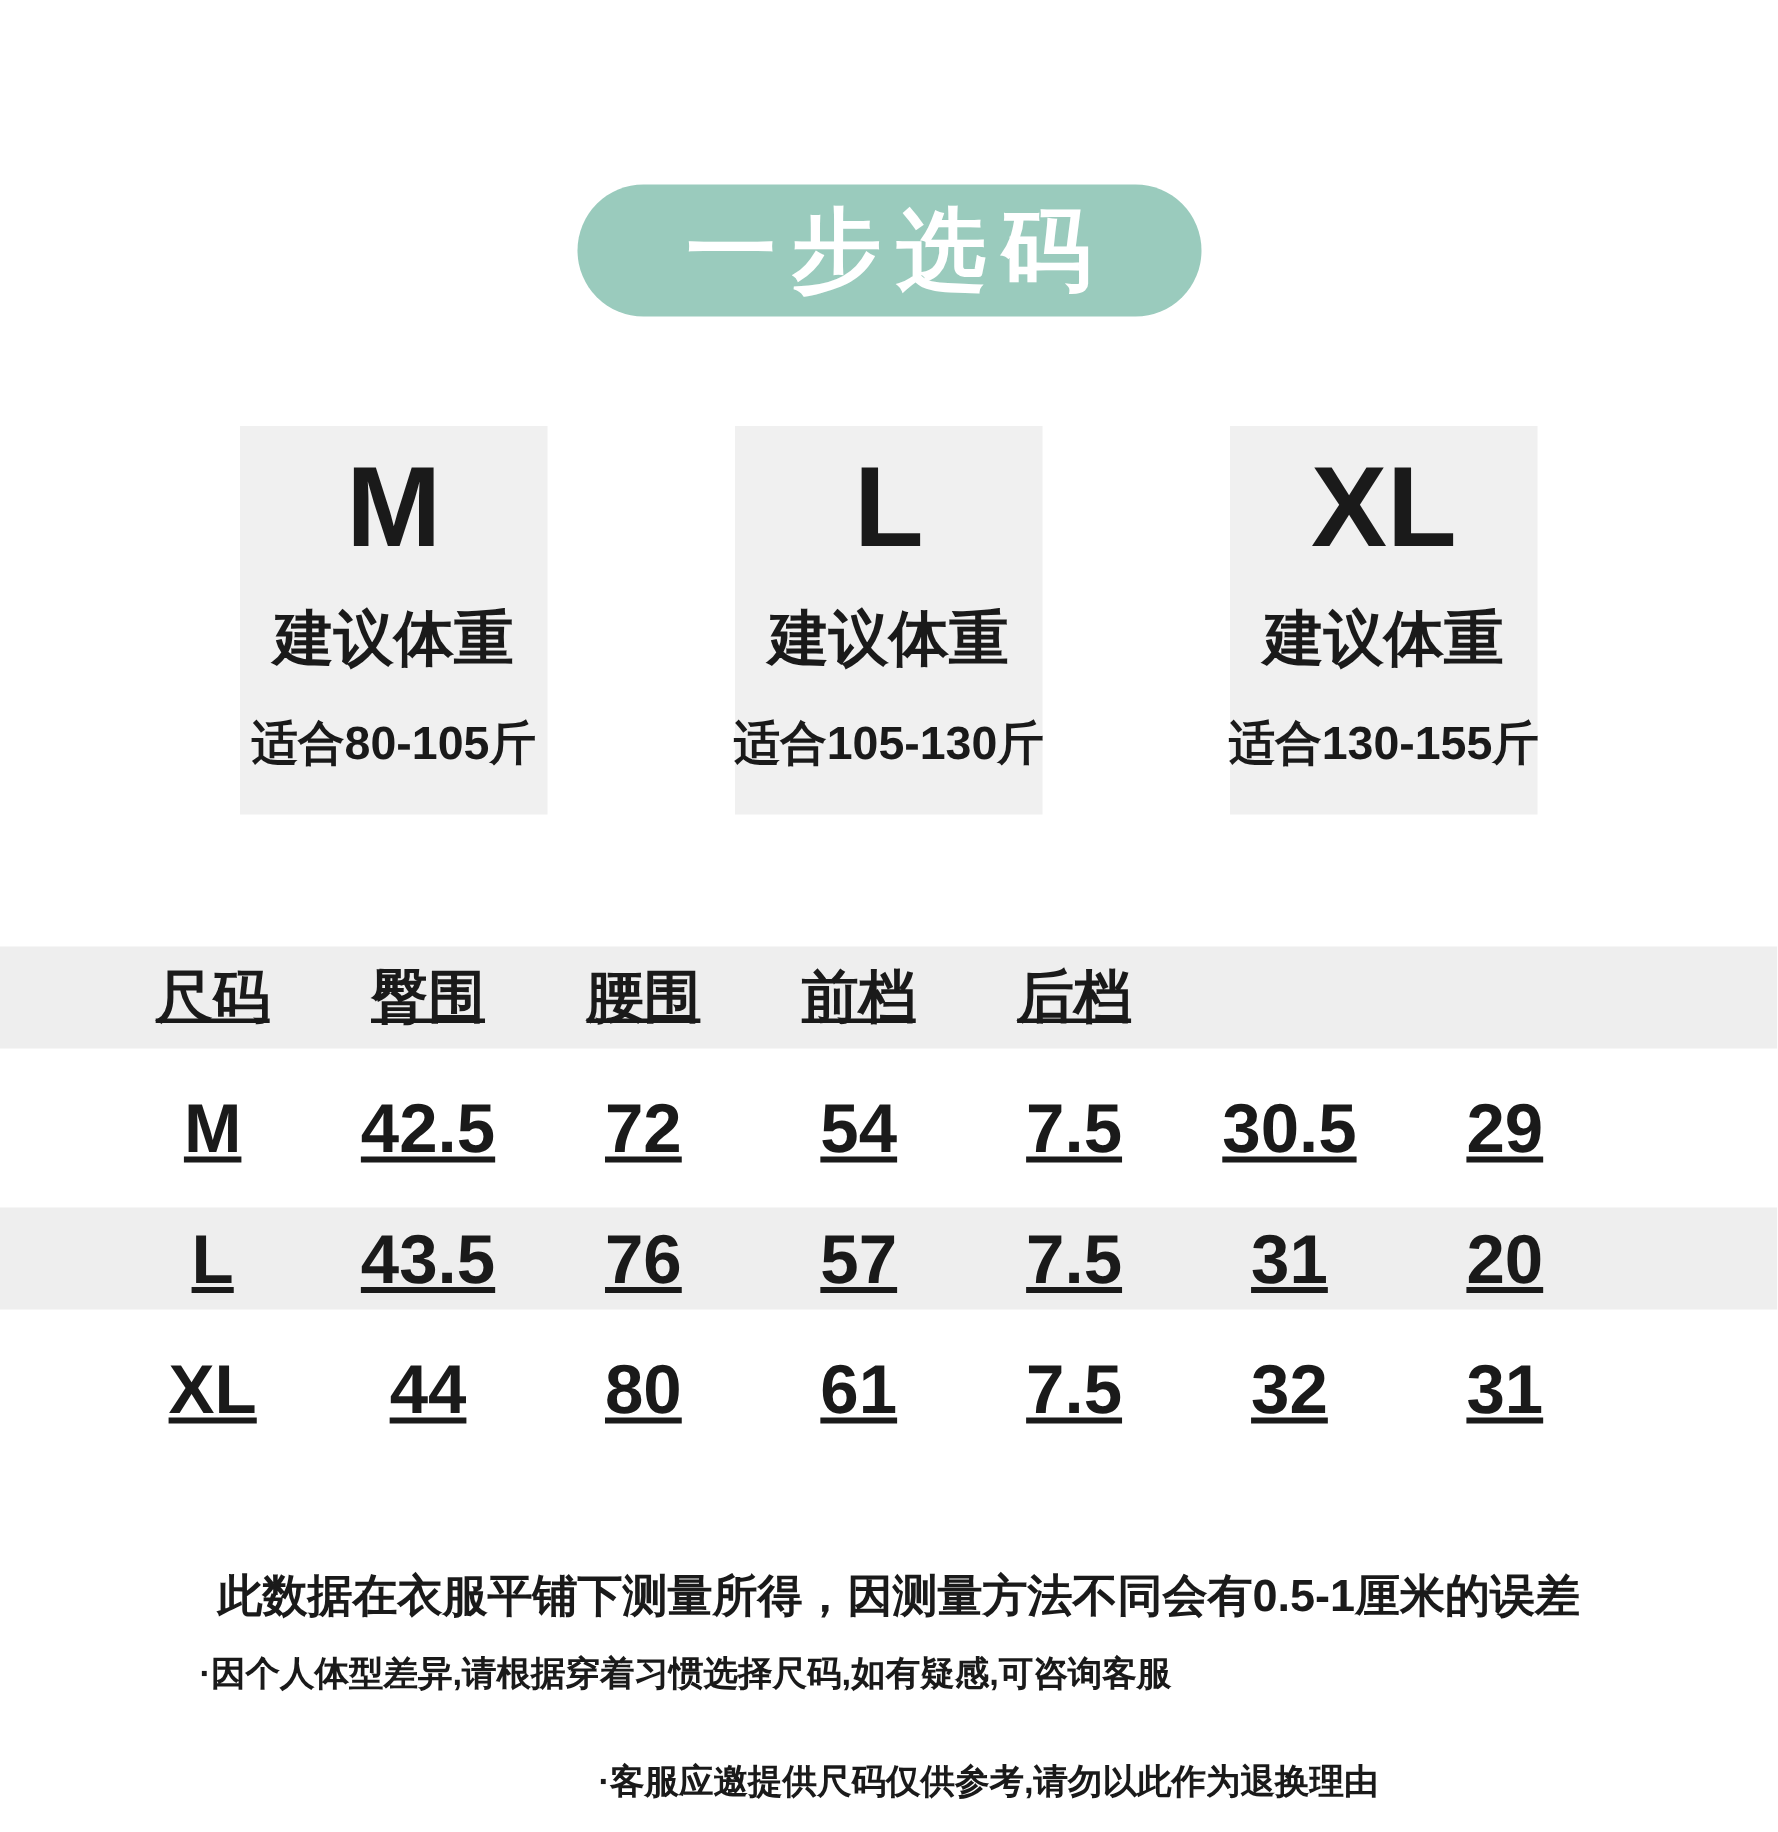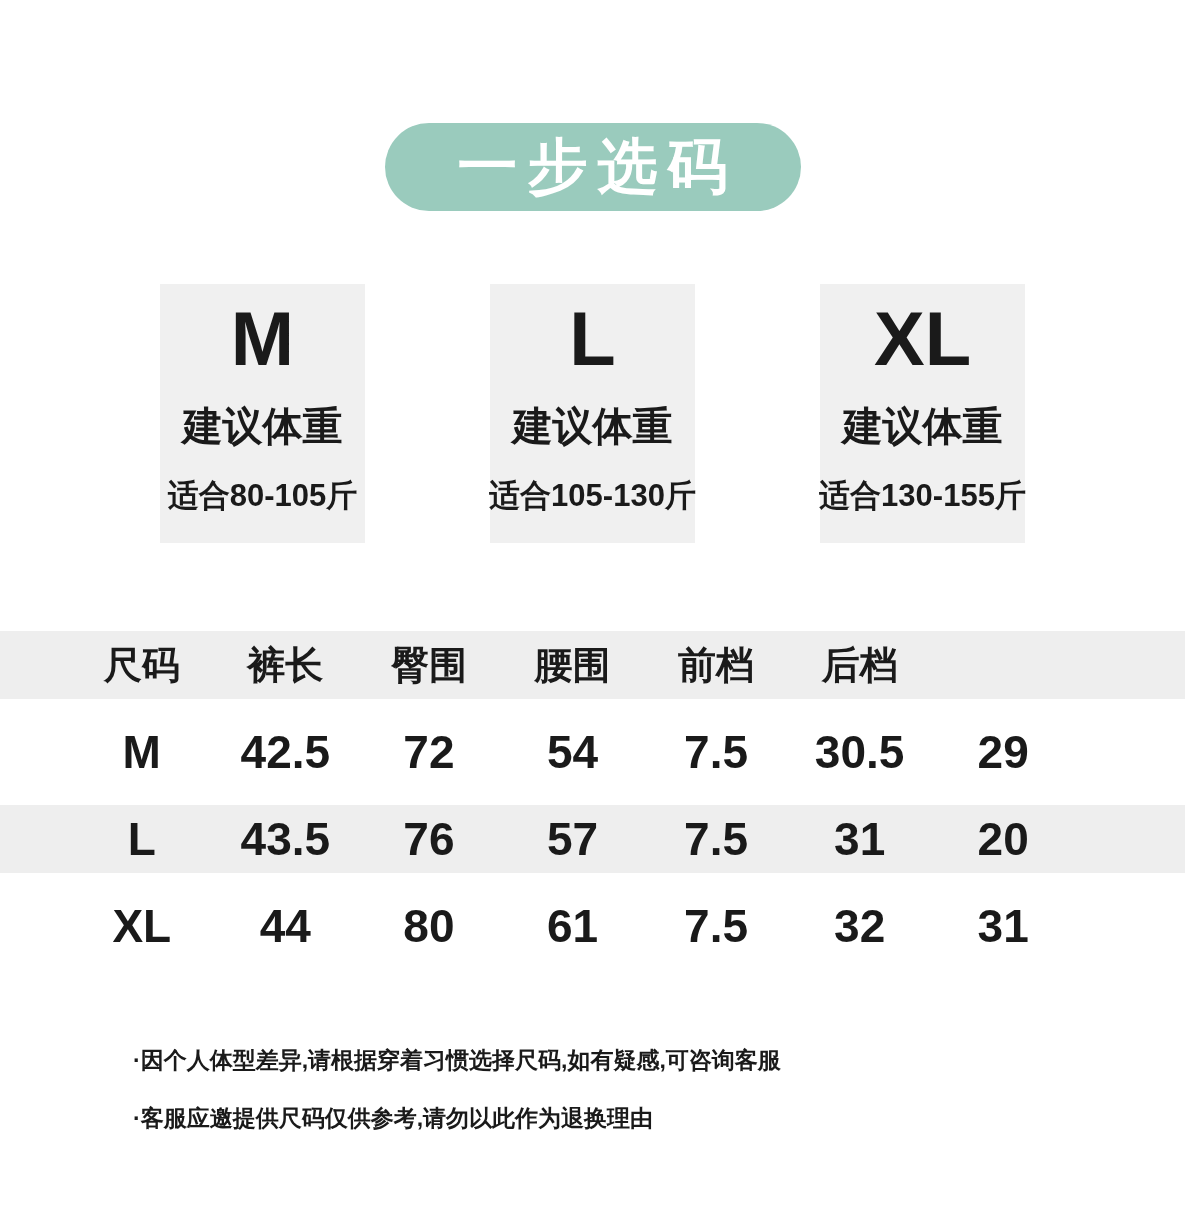--- a/index.html
+++ b/index.html
@@ -83,20 +83,21 @@
     padding: 0 110px 0 70px;
   }
   .trow:last-child { margin-bottom: 0; }
   .trow.band { background: #eeeeee; }
   .tcell {
     text-align: center;
     font-size: 46px;
     font-weight: 700;
     line-height: 68px;
     white-space: nowrap;
+    text-decoration: underline;
   }
   .trow.thead .tcell {
     font-size: 38px;
     font-weight: bold;
   }
 
   
   .notes { margin-top: 84px; }
   .note-primary {
     margin-left: 145px;
@@ -106,21 +107,21 @@
     white-space: nowrap;
   }
   .note-secondary {
     margin-left: 133px;
     font-size: 23px;
     line-height: 32px;
     font-weight: bold;
     white-space: nowrap;
   }
   .note-secondary.n2 { margin-top: 13px; }
-  .note-secondary.n3 { margin-top: 26px; }
+  .note-secondary.n3 { margin-top: 40px; text-align: center; }
 </style>
 </head>
 <body>
 
 <div class="page">
 
   <div class="pill">
     <span class="pill-text">一步选码</span>
   </div>
 
@@ -138,21 +139,20 @@
     <div class="card">
       <div class="card-size">XL</div>
       <div class="card-label">建议体重</div>
       <div class="card-range">适合130-155斤</div>
     </div>
   </div>
 
   <div class="table">
     <div class="trow thead band">
       <div class="tcell">尺码</div>
-      <div class="tcell">裤长</div>
       <div class="tcell">臀围</div>
       <div class="tcell">腰围</div>
       <div class="tcell">前档</div>
       <div class="tcell">后档</div>
     </div>
     <div class="trow">
       <div class="tcell">M</div>
       <div class="tcell">42.5</div>
       <div class="tcell">72</div>
       <div class="tcell">54</div>
@@ -174,17 +174,18 @@
       <div class="tcell">44</div>
       <div class="tcell">80</div>
       <div class="tcell">61</div>
       <div class="tcell">7.5</div>
       <div class="tcell">32</div>
       <div class="tcell">31</div>
     </div>
   </div>
 
   <div class="notes">
+    <div class="note-primary">此数据在衣服平铺下测量所得，因测量方法不同会有0.5-1厘米的误差</div>
     <div class="note-secondary n2">·因个人体型差异,请根据穿着习惯选择尺码,如有疑感,可咨询客服</div>
     <div class="note-secondary n3">·客服应邀提供尺码仅供参考,请勿以此作为退换理由</div>
   </div>
 
 </div>
 
 </body></html>

